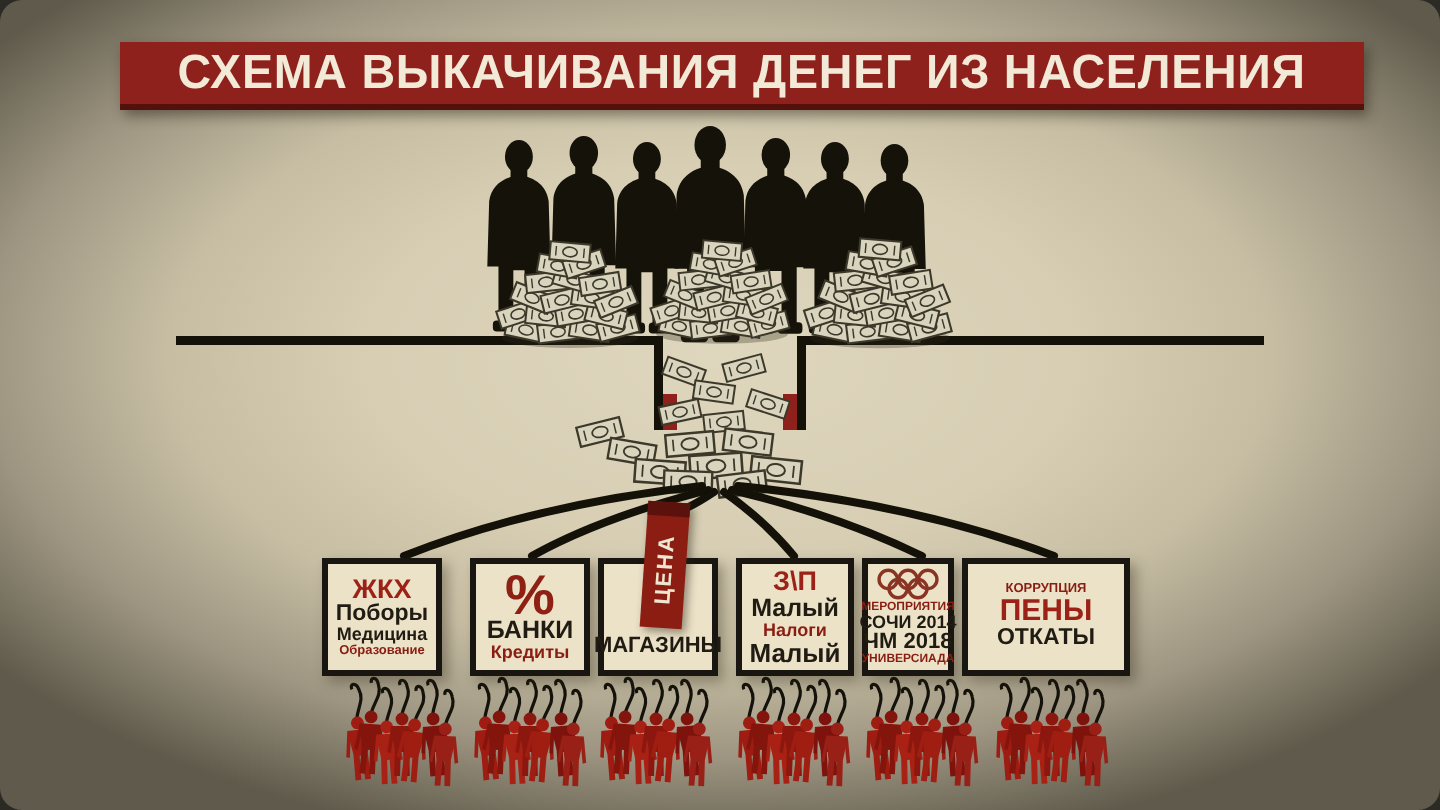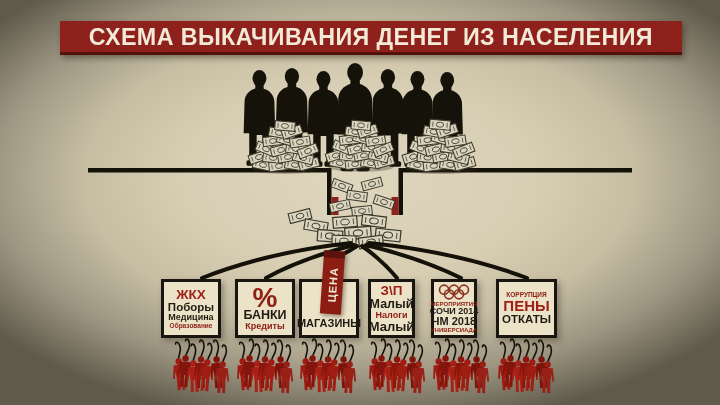--- a/index.html
+++ b/index.html
@@ -1,18 +1,19 @@
 <!DOCTYPE html>
 <html><head>
 <meta charset="utf-8">
 <style>
   html,body{margin:0;padding:0;background:#2b2a24;}
   #stage{
     position:relative;width:720px;height:405px;overflow:hidden;
     font-family:"Liberation Sans",sans-serif;
+    border-radius:11px;
   }
   .bg{
     position:absolute;inset:0;
     background:
       radial-gradient(ellipse 64% 62% at 50% 44%,
         #ded6bd 0%, #d7ceb4 38%, #c6bda3 60%, #9d9581 80%, #5f5a4b 100%);
   }
   
   .banner{
     position:absolute;left:60px;top:21px;width:622px;height:31px;
@@ -194,21 +195,21 @@
     <span class="dred sm">Кредиты</span>
   </div>
 
   <div class="box" style="left:299px;width:60px;justify-content:flex-end;padding-bottom:6px">
     <span class="blk mag">МАГАЗИНЫ</span>
   </div>
   <div class="tag">
     <span>ЦЕНА</span>
   </div>
 
-  <div class="box" style="left:368px;width:47px">
+  <div class="box" style="left:368px;width:59px">
     <span class="red lg">З\П</span>
     <span class="blk md2">Малый</span>
     <span class="dred sm">Налоги</span>
     <span class="blk biz">Малый</span>
   </div>
 
   <div class="box" style="left:431px;width:46px">
     <svg class="rings" width="40" height="16" viewBox="0 0 44 21">
       <g fill="none" stroke="#8a3423" stroke-width="2.2">
         <circle cx="9" cy="7.5" r="6"></circle>
@@ -217,18 +218,18 @@
         <circle cx="15.5" cy="13.5" r="6"></circle>
         <circle cx="28.5" cy="13.5" r="6"></circle>
       </g>
     </svg>
     <span class="dred xxs">МЕРОПРИЯТИЯ</span>
     <span class="blk sm">СОЧИ 2014</span>
     <span class="blk mag">ЧМ 2018</span>
     <span class="dred xxs">УНИВЕРСИАДА</span>
   </div>
 
-  <div class="box" style="left:496px;width:61px">
+  <div class="box" style="left:481px;width:84px">
     <span class="dred xs">КОРРУПЦИЯ</span>
     <span class="red peny">ПЕНЫ</span>
     <span class="blk md">ОТКАТЫ</span>
   </div>
 </div>
 
 </body></html>

